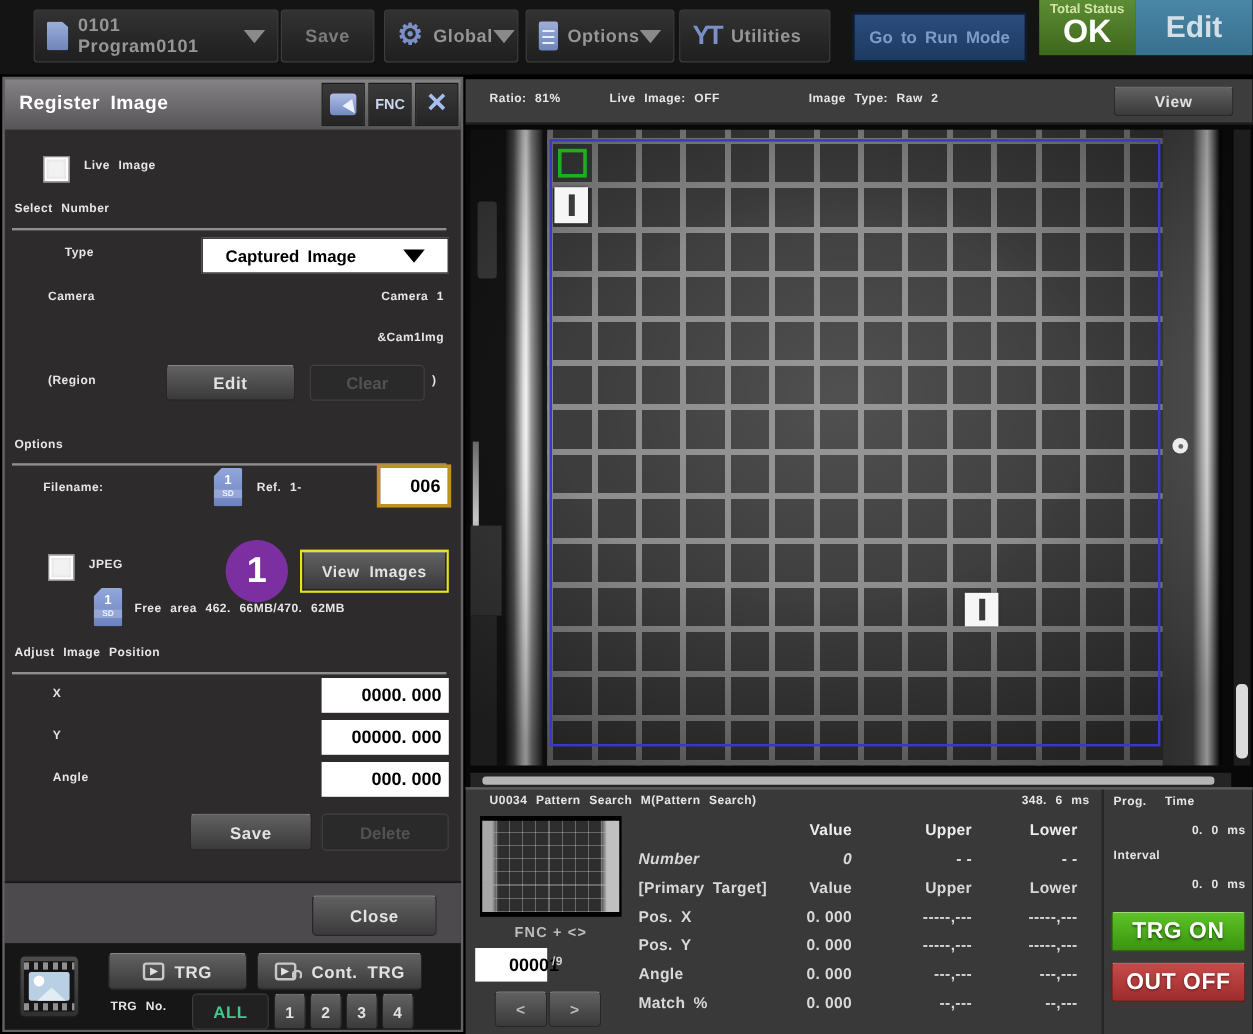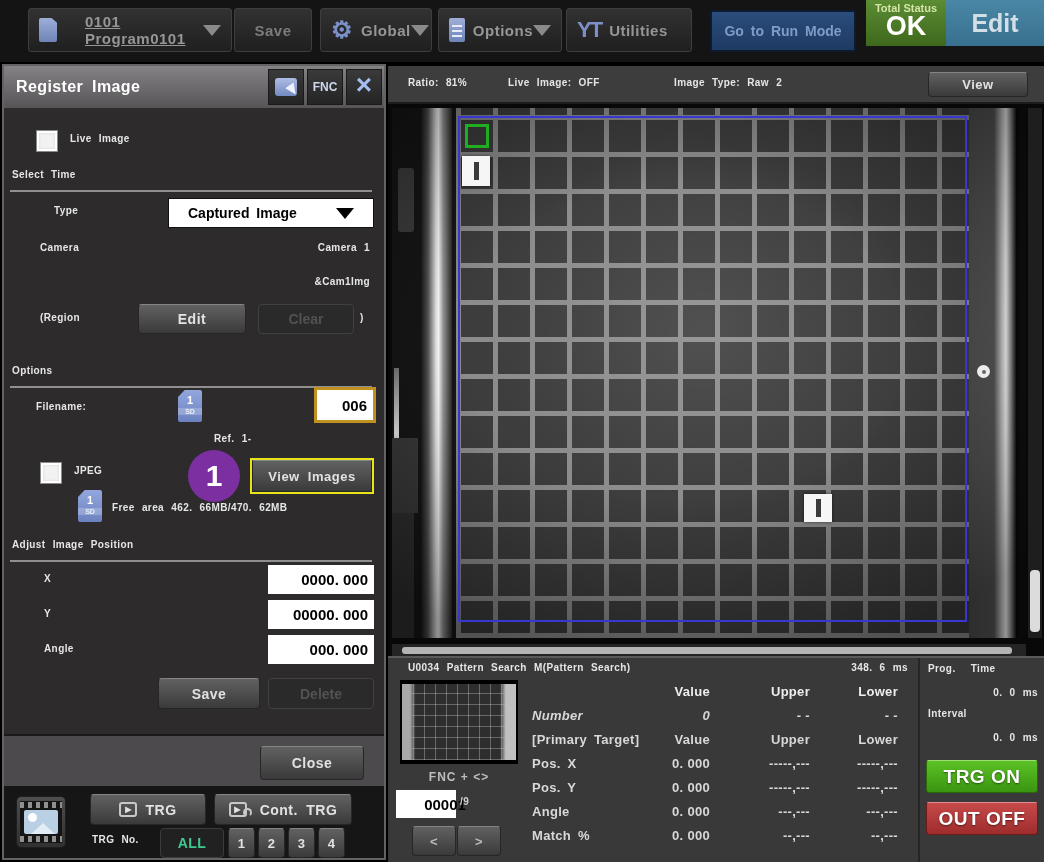--- a/index.html
+++ b/index.html
@@ -63,21 +63,21 @@
   .film .mtn{position:absolute;right:3px;bottom:0;width:0;height:0;border-left:12px solid transparent;border-right:12px solid transparent;border-bottom:11px solid #e2ecf4;}
 </style>
 </head>
 <body>
 
 <div id="root">
 
   <div id="toolbar" class="a">
     <div class="a tbtn" style="left:28px;top:8px;width:204px;height:44px;">
       <span class="doc-icon"></span>
-      <span style="flex:1;margin-left:28px;text-decoration:underline;">0101 Program0101</span>
+      <span style="flex:1;margin-left:8px;">0101 Program0101</span>
       <span class="tri"></span>
     </div>
     <div class="a tbtn" style="left:234px;top:8px;width:78px;height:44px;justify-content:center;color:#7c7c7c;">
       <span>Save</span>
     </div>
     <div class="a tbtn" style="left:320px;top:8px;width:112px;height:44px;">
       <span class="gear">⚙</span>
       <span style="flex:1;margin-left:8px;">Global</span>
       <span class="tri"></span>
     </div>
@@ -118,21 +118,21 @@
           </div>
         <div class="hbtn" style="font-size:28px;color:#a6bdf0;">
             <span style="margin-top:-4px;">×</span>
           </div>
       </div>
     </div>
 
     <div class="a chk" style="left:32px;top:64px;"></div>
     <span class="a lbl" style="left:66px;top:67px;">Live Image</span>
 
-    <span class="a lbl" style="left:8px;top:103px;">Select Time</span>
+    <span class="a lbl" style="left:8px;top:103px;">Select Number</span>
     <div class="a sect-line" style="left:6px;width:362px;top:124px;"></div>
 
     <span class="a lbl" style="left:50px;top:139px;">Type</span>
     <div class="a" style="left:164px;top:132px;width:206px;height:30px;background:#fff;border:1px solid #111;display:flex;align-items:center;padding:0 19px;">
       <span style="flex:1;color:#000;font-weight:bold;font-size:14px;word-spacing:3px;">Captured Image</span>
       <span class="tri" style="border-top-color:#000;"></span>
     </div>
 
     <span class="a lbl" style="left:36px;top:176px;">Camera</span>
     <span class="a lbl" style="right:14px;top:176px;">Camera 1</span>
@@ -148,21 +148,21 @@
     <span class="a lbl" style="left:356px;top:246px;">)</span>
 
     <span class="a lbl" style="left:8px;top:299px;">Options</span>
     <div class="a sect-line" style="left:6px;width:362px;top:320px;"></div>
 
     <span class="a lbl" style="left:32px;top:335px;">Filename:</span>
     <div class="a sd" style="left:174px;top:324px;">
       <span class="n">1</span>
       <span class="s">SD</span>
     </div>
-    <span class="a lbl" style="left:210px;top:335px;margin-top:32px;">Ref. 1-</span>
+    <span class="a lbl" style="left:210px;top:335px;">Ref. 1-</span>
     <div class="a" style="left:310px;top:321px;width:62px;height:36px;border:3px solid #c09020;">
       <div class="inp" style="width:100%;height:100%;">006</div>
     </div>
 
     <div class="a chk" style="left:36px;top:396px;"></div>
     <span class="a lbl" style="left:70px;top:399px;">JPEG</span>
     <div class="a" style="left:184px;top:384px;width:52px;height:52px;border-radius:50%;background:#7b2fa0;display:flex;align-items:center;justify-content:center;color:#fff;font-size:30px;font-weight:bold;z-index:5;">
       <span>1</span>
     </div>
     <div class="a" style="left:246px;top:392px;width:124px;height:36px;border:2px solid #e8e418;">

